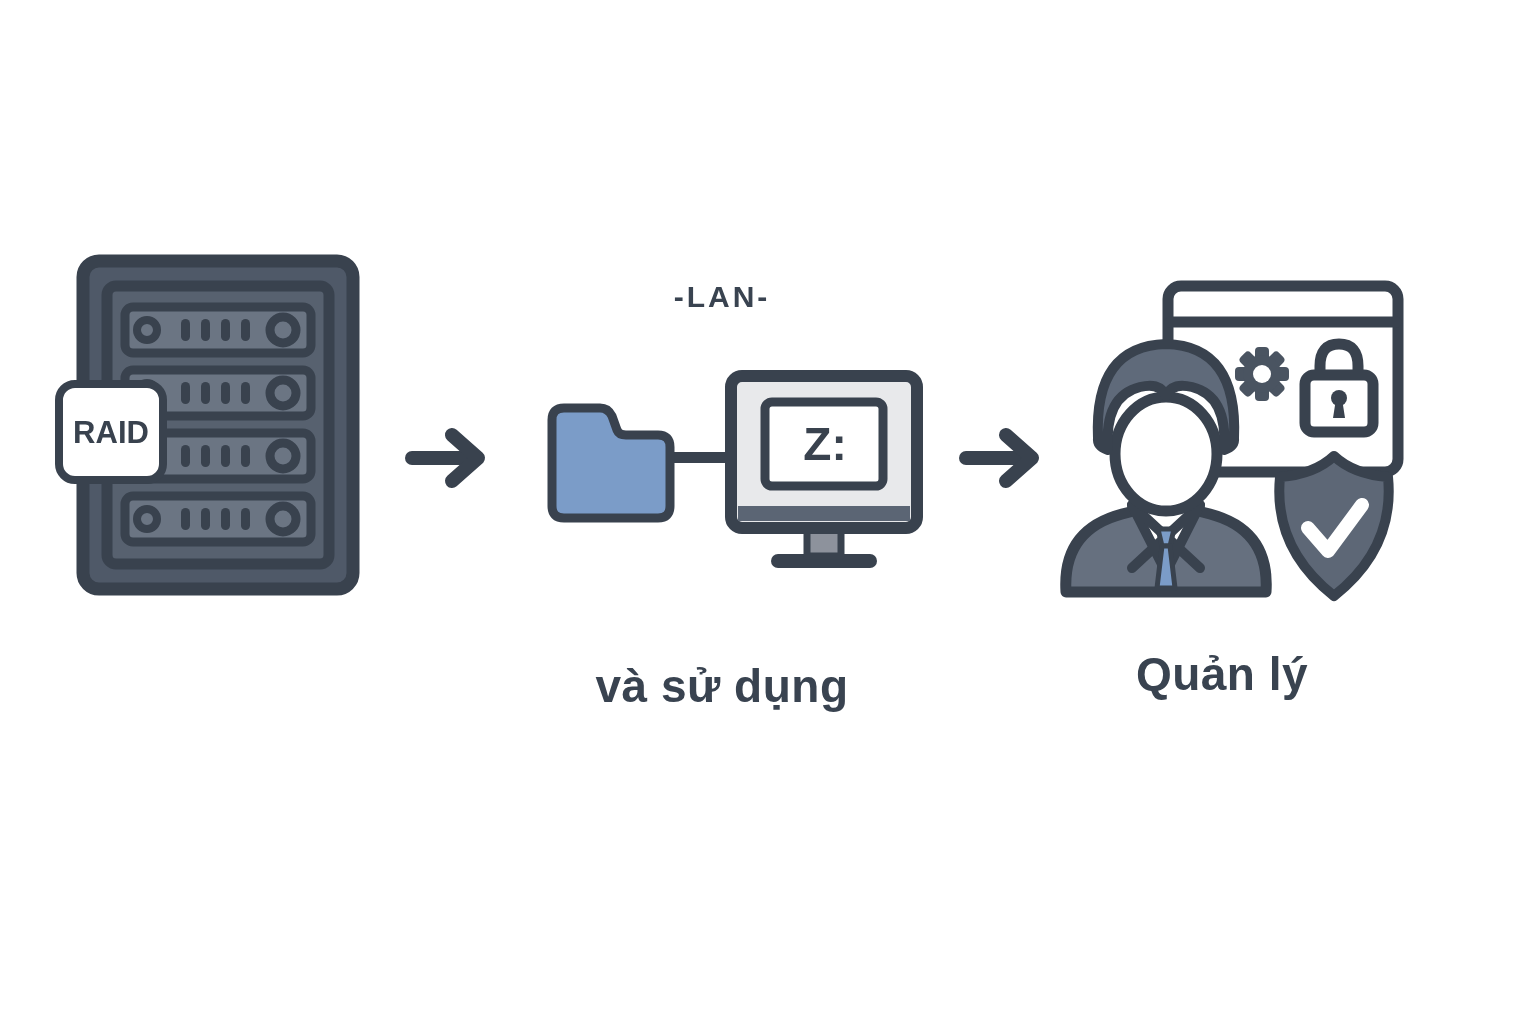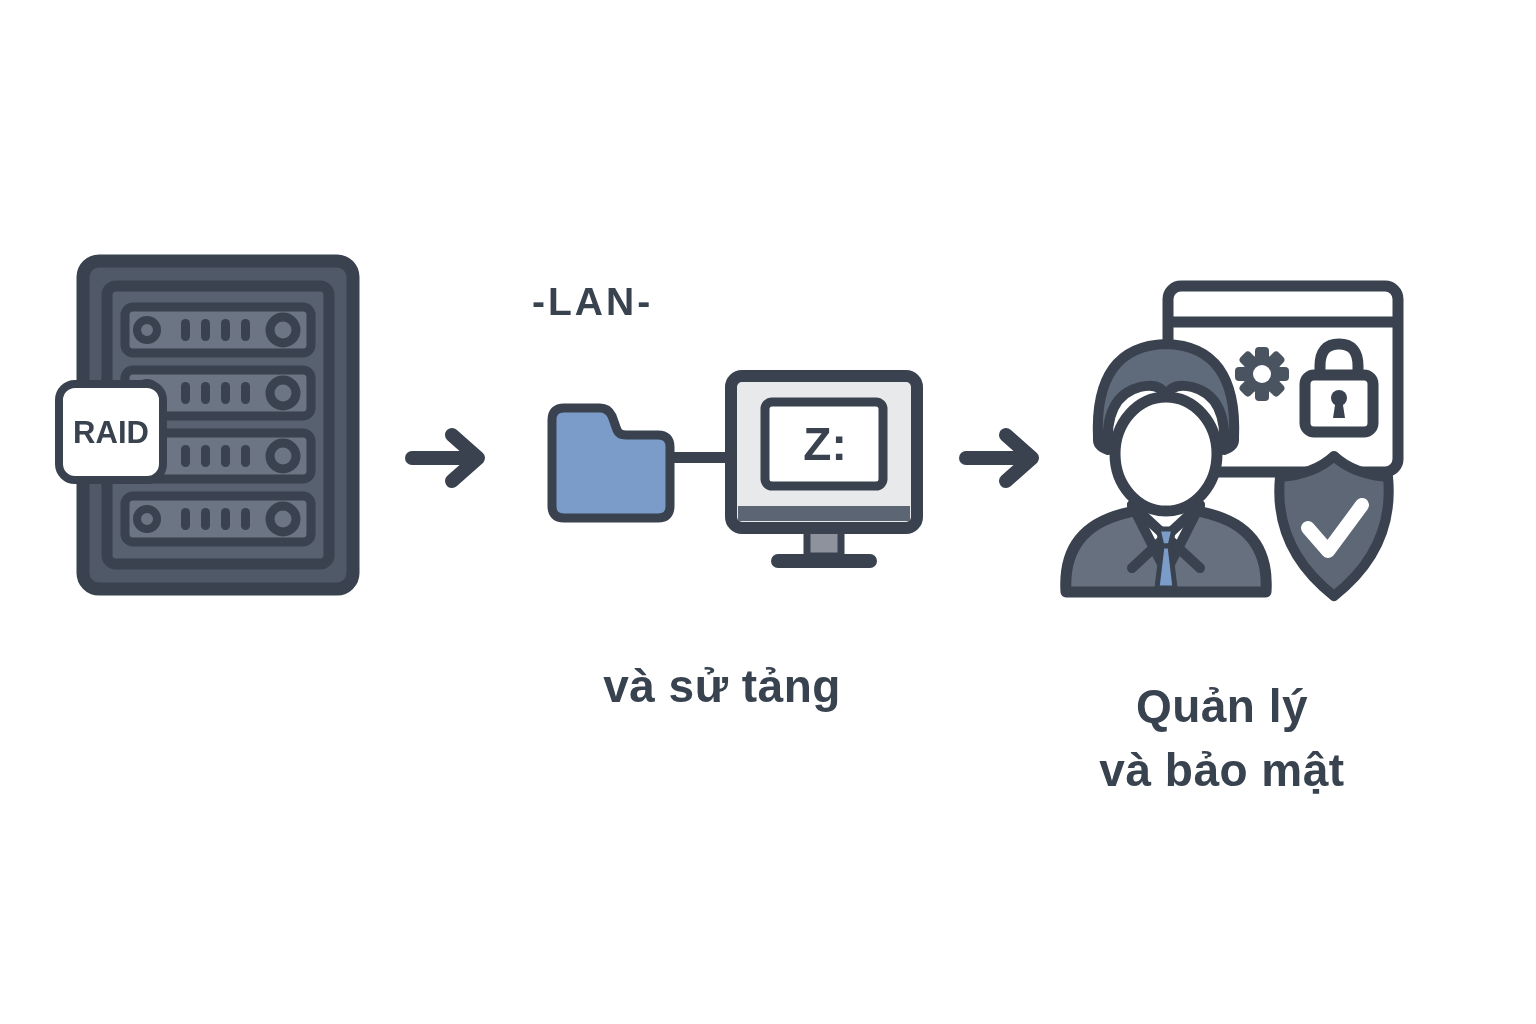--- a/index.html
+++ b/index.html
@@ -17,22 +17,22 @@
     color:var(--c-text,#394350);
     font-weight:700;
     font-size:46px;
     line-height:64px;
     text-align:center;
     letter-spacing:0.5px;
   }
   .lan-label{
     color:var(--c-text,#394350);
     font-weight:700;
-    font-size:39px;
-    text-align:left;
+    font-size:30px;
+    text-align:center;
     letter-spacing:3px;
   }
 
   
   svg{display:block;}
   svg text{font-family:"Liberation Sans", sans-serif;}
   .ol{stroke:var(--c-outline,#39424e);stroke-linejoin:round;stroke-linecap:round;fill:none;}
   .f-server{fill:var(--c-server,#4f5968);}
   .f-panel{fill:var(--c-panel,#57616f);}
   .f-bay{fill:var(--c-bay,#6b7583);}
@@ -109,21 +109,21 @@
   <svg class="abs" style="left:723px;top:368px;" width="202" height="202" viewBox="0 0 202 202">
     <rect x="48" y="186" width="106" height="14" rx="7" class="f-dark"></rect>
     <rect x="84" y="158" width="34" height="30" class="f-stand ol" stroke-width="7"></rect>
     <rect x="8" y="8" width="186" height="152" rx="11" class="f-screen ol" stroke-width="12"></rect>
     <rect x="15" y="138" width="172" height="15" class="f-bar"></rect>
     <rect x="42" y="34" width="118" height="84" rx="7" class="f-white ol" stroke-width="9"></rect>
     <text x="102" y="92" text-anchor="middle" font-size="46" class="t-dark">Z:</text>
   </svg>
 
   <div class="abs" style="left:532px;top:654px;width:380px;">
-    <div class="caption">và sử tảng</div>
+    <div class="caption">và sử dụng</div>
   </div>
 
   <svg class="abs" style="left:958px;top:424px;" width="92" height="68" viewBox="0 0 92 68">
     <path d="M8 34 H62" class="ol" stroke-width="14"></path>
     <path d="M48 11 L74 34 L48 57" class="ol" stroke-width="14"></path>
   </svg>
 
   <svg class="abs" style="left:1058px;top:276px;" width="348" height="336" viewBox="0 0 348 336">
 
     <g>
@@ -159,18 +159,17 @@
       <ellipse cx="108" cy="178" rx="51" ry="57" class="f-white ol" stroke-width="11"></ellipse>
       <path d="M40 162 Q36 70 108 68 Q180 70 176 162 Q177 170 166 174 Q170 120 134 111 Q114 106 108 120 Q102 106 82 111 Q46 120 50 174 Q39 170 40 162 Z" class="f-hair ol" stroke-width="10"></path>
     </g>
 
     <g>
       <path d="M276 180 Q295 198 330 201 Q337 272 276 320 Q215 272 222 201 Q257 198 276 180 Z" class="f-shield ol" stroke-width="10"></path>
       <polyline points="250,252 270,275 304,229" fill="none" stroke="var(--c-white,#ffffff)" stroke-width="14" stroke-linecap="round" stroke-linejoin="round"></polyline>
     </g>
   </svg>
 
-  <div class="abs" style="left:1032px;top:674px;width:380px;">
+  <div class="abs" style="left:1032px;top:642px;width:380px;">
     <div class="caption">Quản lý</div>
-    <div class="caption">và bảo mật</div>
   </div>
 
 </div>
 
 </body></html>

